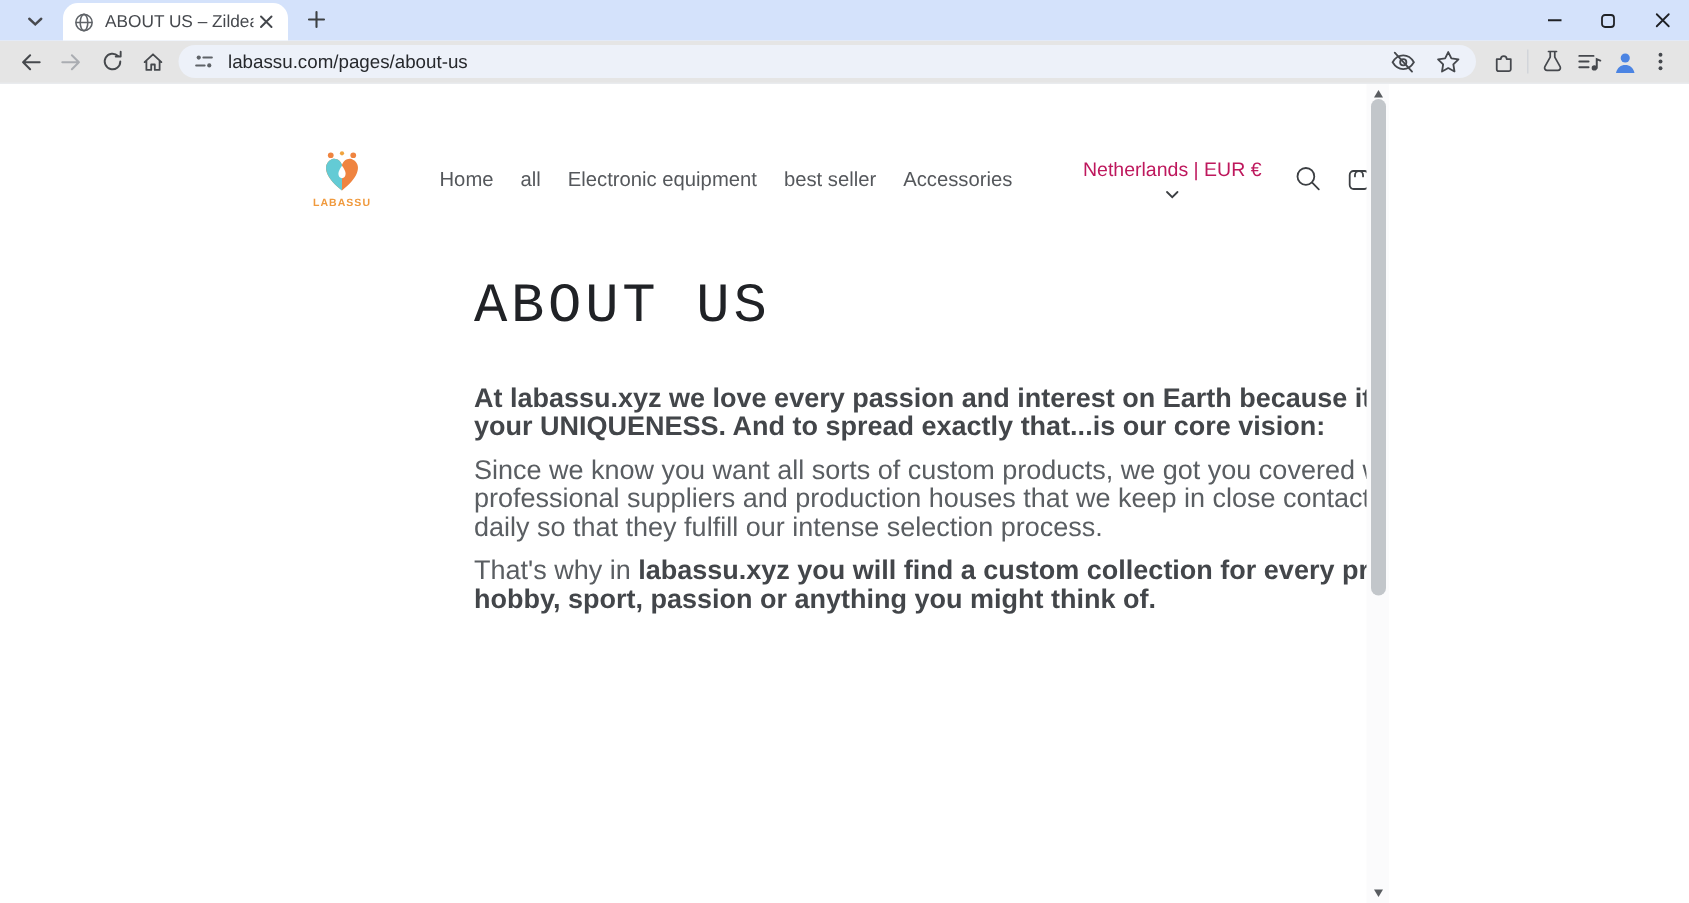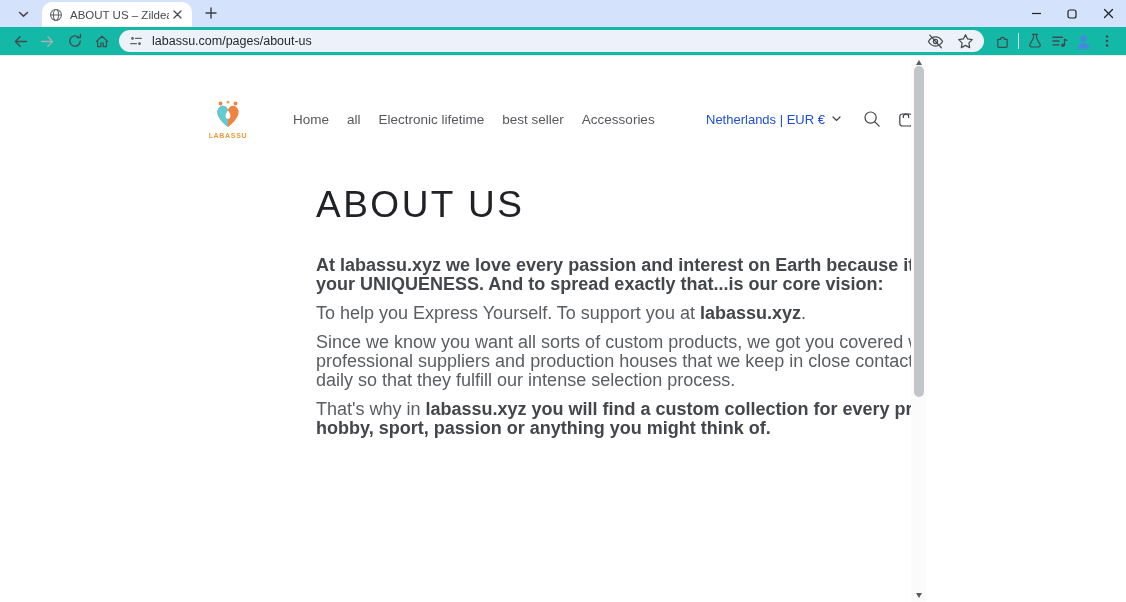--- a/index.html
+++ b/index.html
@@ -18,21 +18,21 @@
                overflow:hidden; text-overflow:clip; width:100px; }
   .tab-close { margin-left:auto; width:16px; height:16px; border-radius:8px; display:flex;
                align-items:center; justify-content:center; color:#44474c; cursor:pointer; flex:none; }
   .newtab-btn { width:26px; height:26px; margin:0 0 1px 6px; display:flex; align-items:center;
                 justify-content:center; color:#3c4043; cursor:pointer; }
   .win-controls { position:absolute; right:0; top:0; height:27px; display:flex; }
   .win-btn { width:36px; height:27px; display:flex; align-items:center; justify-content:center;
              color:#1f2125; cursor:pointer; }
 
   
-  .toolbar { height:29px; background:#14b8a6; display:flex; align-items:center; padding:0 7px;
+  .toolbar { height:29px; background:#e5e5e5; display:flex; align-items:center; padding:0 7px;
              border-bottom:1px solid #e9ebee; }
   .nav-btn { width:25px; height:25px; border-radius:50%; display:flex; align-items:center;
              justify-content:center; color:#46494d; cursor:pointer; margin:0 1px; flex:none; }
   .nav-btn.disabled { color:#aaadb2; }
   .omnibox { flex:1; height:22px; background:#edf1f9; border-radius:11px; display:flex;
              align-items:center; padding:0 10px; margin:0 6px 0 4px; cursor:text; }
   .omni-icon { color:#5f6368; display:flex; flex:none; }
   .omni-url { font-size:12.5px; color:#26282c; margin-left:9px; white-space:nowrap; }
   .omni-right { margin-left:auto; display:flex; align-items:center; gap:13px; color:#45484d; }
   .tb-icon-btn { width:24px; height:24px; display:flex; align-items:center; justify-content:center;
@@ -42,28 +42,28 @@
   
   .page { position:relative; width:926px; height:546px; background:#fff; overflow:hidden; }
   .page-content { width:1111px; }
 
   .site-header { display:flex; align-items:center; height:114px; padding:12px 194px 0 205px; }
   .logo { display:flex; flex-direction:column; align-items:center; width:46px; cursor:pointer; flex:none; }
   .logo-label { font-size:7px; font-weight:700; color:#f09a3e; letter-spacing:.7px; margin-top:2px; }
   .site-nav { display:flex; gap:18px; margin-left:42px; }
   .site-nav a { font-size:13.5px; color:#55585c; text-decoration:none; cursor:pointer; white-space:nowrap; }
   .header-right { margin-left:auto; display:flex; align-items:center; }
-  .locale { display:flex; align-items:center; gap:7px; font-size:13px; color:#1d4ed8; cursor:pointer; }
+  .locale { display:flex; align-items:center; gap:7px; font-size:13px; color:#be185d; cursor:pointer;flex-direction:column; }
   .hdr-icon-btn { width:22px; height:22px; display:flex; align-items:center; justify-content:center;
                   color:#3c3f43; cursor:pointer; }
   .hdr-icon-btn.search { margin-left:20px; }
   .hdr-icon-btn.cart { margin-left:12px; }
 
   .article h1 { font-size:37px; font-weight:400; letter-spacing:2.5px; color:#202226;
-                line-height:46px; margin:12px 0 28px 316px; }
+                line-height:46px; margin:12px 0 28px 316px;font-family:Liberation Mono, monospace; }
   .article p { font-size:18px; line-height:19px; color:#5a5e62; margin:0 0 10px 316px;
                white-space:pre-line; width:max-content; max-width:760px; }
   .article p b { font-weight:700; color:#43464a; }
 
   
   .scrollbar { position:absolute; top:0; right:0; width:15px; height:546px; background:#fbfbfc; }
   .sb-arrow { position:absolute; left:0; width:15px; height:13px; display:flex; align-items:center;
               justify-content:center; cursor:pointer; }
   .sb-arrow.up { top:0; } .sb-arrow.down { bottom:0; }
   .tri-up { width:0; height:0; border-left:3.5px solid transparent; border-right:3.5px solid transparent;
@@ -264,21 +264,21 @@
               <circle cx="16" cy="2.2" r="1.4" fill="#f0a43e"></circle>
               <circle cx="23.5" cy="3.5" r="1.9" fill="#ef8440"></circle>
             </svg>
           </span>
           <span class="logo-label">LABASSU</span>
         </div>
 
         <nav class="site-nav">
           <a>Home</a>
           <a>all</a>
-          <a>Electronic lifetime</a>
+          <a>Electronic equipment</a>
           <a>best seller</a>
           <a>Accessories</a>
         </nav>
 
         <div class="header-right">
           <span class="locale">
             <span>Netherlands | EUR €</span>
             <span>
               <svg width="9" height="6" viewBox="0 0 9 6">
                   <path d="M1 1 L4.5 4.5 L8 1" fill="none" stroke="#3c3f43" stroke-width="1.2" stroke-linecap="round"></path>
@@ -302,21 +302,20 @@
             </span>
           </span>
         </div>
       </header>
 
       <main class="article">
         <h1>ABOUT US</h1>
         <div>
             <p><b>At labassu.xyz we love every passion and interest on Earth because it is a reference to
 your UNIQUENESS. And to spread exactly that...is our core vision:</b></p>
-            <p><span>To help you Express Yourself. To support you at </span><b>labassu.xyz</b><span>.</span></p>
             <p><span>Since we know you want all sorts of custom products, we got you covered with highly
 professional suppliers and production houses that we keep in close contact with and vet
 daily so that they fulfill our intense selection process.</span></p>
             <p><span>That's why in </span><b>labassu.xyz you will find a custom collection for every profession,
 hobby, sport, passion or anything you might think of.</b></p>
           </div>
       </main>
 
     </div>
 

